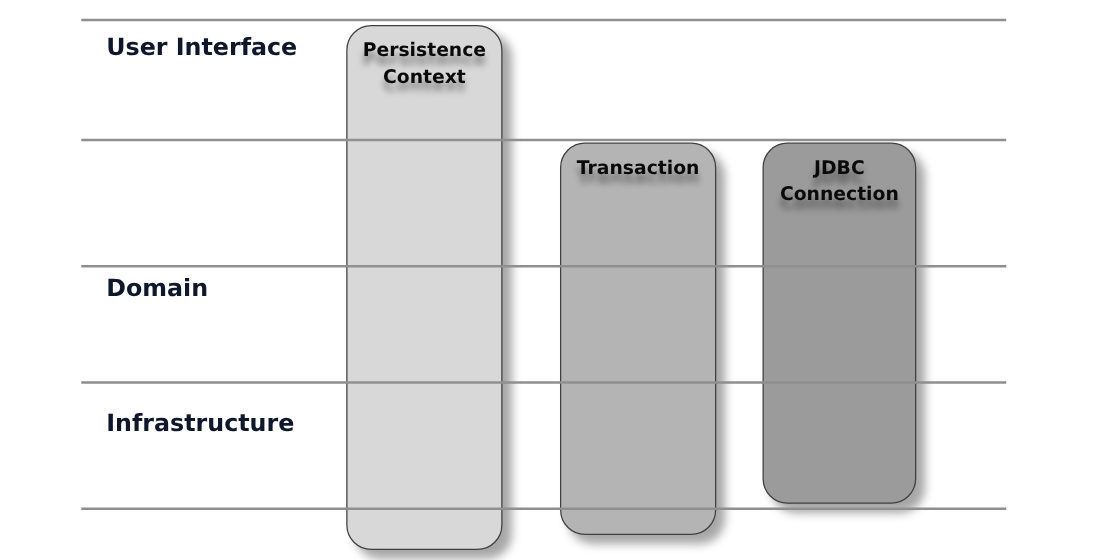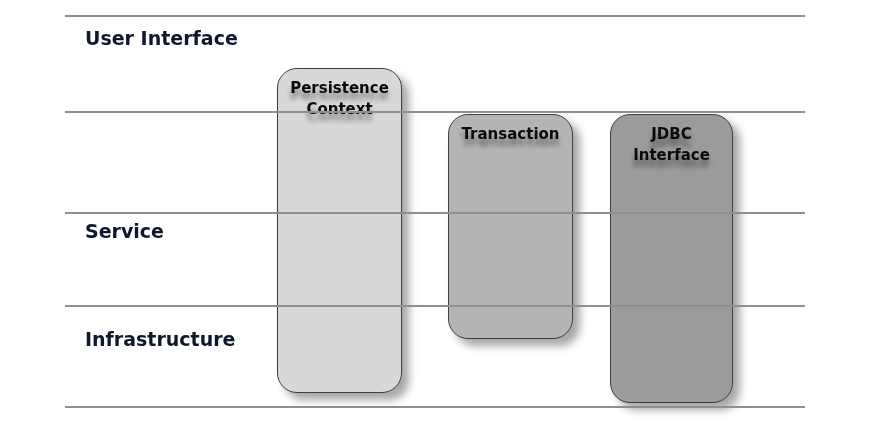--- a/index.html
+++ b/index.html
@@ -48,22 +48,22 @@
   .pill {
     position: absolute;
     box-sizing: border-box;
     border: 1.5px solid #3f3f3f;
     border-radius: 20px;
     box-shadow: 7px 7px 8px rgba(0,0,0,0.35);
     z-index: 1;
     display: flex;
     justify-content: center;
   }
-  .pill.b1 { left: 277px; top: 20px;  width: 125px; height: 325px; margin-top: 48px; }
-  .pill.b2 { left: 448px; top: 114px; width: 125px; height: 225px; }
+  .pill.b1 { left: 277px; top: 20px;  width: 125px; height: 420px; }
+  .pill.b2 { left: 448px; top: 114px; width: 125px; height: 314px; }
   .pill.b3 { left: 610px; top: 114px; width: 123px; height: 289px; }
   .pill-label {
     display: block;
     padding: 9px 6px 0 6px;
     font-size: 15px;
     line-height: 21px;
     font-weight: bold;
     color: #0a0a0a;
     text-align: center;
     text-shadow: 0 7px 5px rgba(0,0,0,0.40);
@@ -76,26 +76,26 @@
 
   <div class="pill b1" style="background-color: rgb(216, 216, 216);">
     <span class="pill-label">Persistence Context</span>
   </div>
 
   <div class="pill b2" style="background-color: rgb(180, 180, 180);">
     <span class="pill-label">Transaction</span>
   </div>
 
   <div class="pill b3" style="background-color: rgb(155, 155, 155);">
-    <span class="pill-label">JDBC Interface</span>
+    <span class="pill-label">JDBC Connection</span>
   </div>
 
   <div class="hline l1"></div>
   <div class="hline l2"></div>
   <div class="hline l3"></div>
   <div class="hline l4"></div>
   <div class="hline l5"></div>
 
   <div class="layer-label r1">User Interface</div>
-  <div class="layer-label r3">Service</div>
+  <div class="layer-label r3">Domain</div>
   <div class="layer-label r4">Infrastructure</div>
 
 </div>
 
 </body></html>

